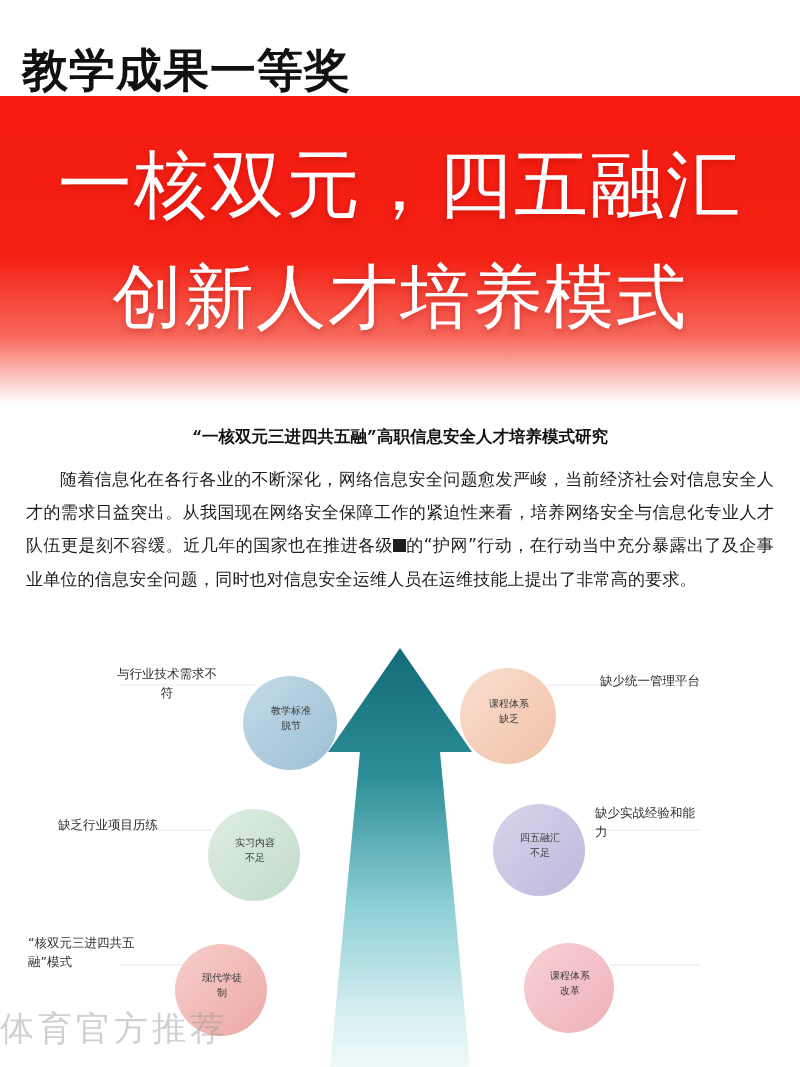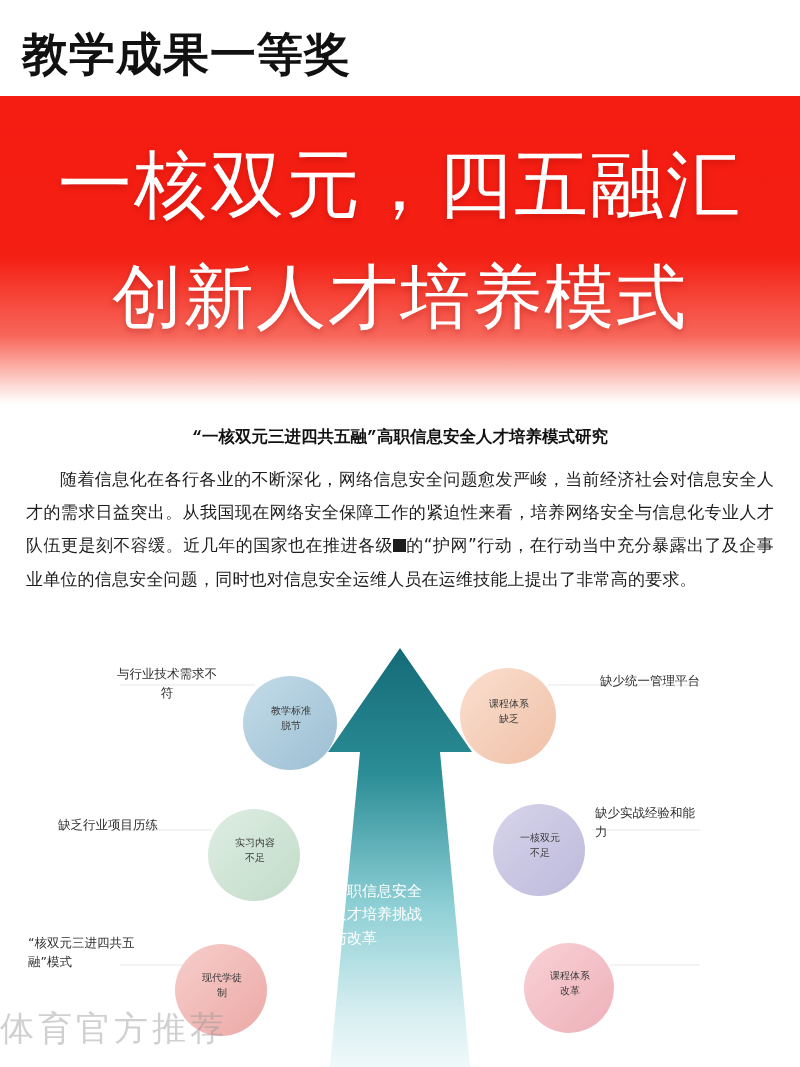--- a/index.html
+++ b/index.html
@@ -20,21 +20,21 @@
   .award-band {
     position: absolute;
     left: 0; top: 0;
     width: 800px;
     height: 96px;
     background: #ffffff;
   }
   .award-title {
     position: absolute;
     left: 22px;
-    top: 24px;
+    top: 40px;
     font-size: 46px;
     font-weight: 700;
     letter-spacing: 1px;
     color: #111111;
     font-family: "DejaVu Sans", sans-serif;
     white-space: nowrap;
   }
 
   
   .hero {
@@ -223,34 +223,31 @@
     <circle cx="221" cy="350" r="46" fill="url(#bubRed)"></circle>
     <circle cx="569" cy="348" r="45" fill="url(#bubPink)"></circle>
   </svg>
 
   <div class="bubble-label" style="left:248px; top:64px; width:86px;">教学标准
 脱节</div>
   <div class="bubble-label" style="left:465px; top:57px; width:88px;">课程体系
 缺乏</div>
   <div class="bubble-label" style="left:211px; top:196px; width:88px;">实习内容
 不足</div>
-  <div class="bubble-label" style="left:496px; top:191px; width:88px;">一核双元
+  <div class="bubble-label" style="left:496px; top:191px; width:88px;">四五融汇
 不足</div>
   <div class="bubble-label" style="left:178px; top:331px; width:88px;">现代学徒
 制</div>
   <div class="bubble-label" style="left:526px; top:329px; width:88px;">课程体系
 改革</div>
 
   <div class="side-label" style="left:92px; top:25px; width:150px; text-align:center;">与行业技术需求不
 符</div>
   <div class="side-label" style="left:560px; top:32px; width:180px;margin-left:40px;">缺少统一管理平台</div>
   <div class="side-label" style="left:58px; top:176px; width:160px;">缺乏行业项目历练</div>
   <div class="side-label" style="left:595px; top:164px; width:130px;">缺少实战经验和能
 力</div>
   <div class="side-label" style="left:28px; top:294px; width:140px;">“核双元三进四共五
 融”模式</div>
 
-  <div class="center-label" style="left:332px; top:240px; width:120px;">高职信息安全
-人才培养挑战
-与改革</div>
 </div>
 
 <div class="watermark">体育官方推荐</div>
 
 </body></html>

